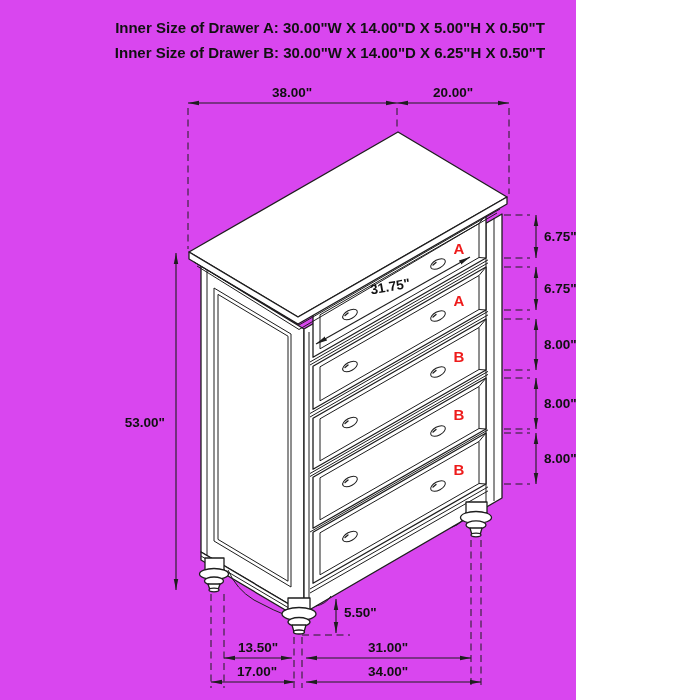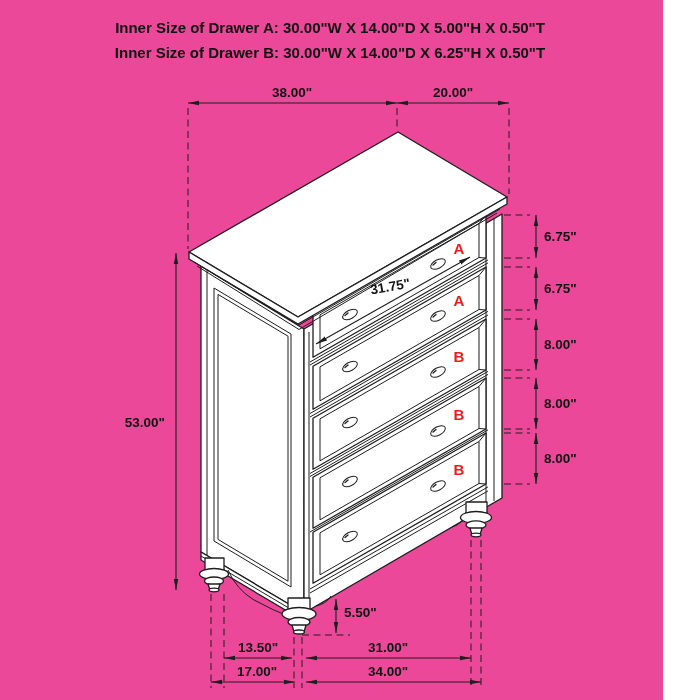--- a/index.html
+++ b/index.html
@@ -1,16 +1,16 @@
 <!DOCTYPE html>
 <html><head>
 <meta charset="utf-8">
 <style>
   html,body{margin:0;padding:0;background:#fff;}
-  #stage{position:relative;width:663px;height:700px;background:#ec4899;overflow:hidden;
+  #stage{position:relative;width:576px;height:700px;background:#d946ef;overflow:hidden;
          font-family:"Liberation Sans",sans-serif;}
   svg{position:absolute;left:0;top:0;}
   .ln{stroke:#1e1e1e;stroke-width:1.3;fill:none;stroke-linejoin:round;stroke-linecap:round;}
   .lnf{stroke:#1e1e1e;stroke-width:1.3;fill:#ffffff;stroke-linejoin:round;}
   .thin{stroke:#1e1e1e;stroke-width:1;fill:none;}
   .dim{stroke:#1e1e1e;stroke-width:1.1;fill:none;}
   .dash{stroke:#1e1e1e;stroke-width:1;fill:none;stroke-dasharray:7 4.5;}
   .dimtxt{font-family:"Liberation Sans",sans-serif;font-size:13.5px;font-weight:bold;fill:#111;}
   .hdrtxt{font-family:"Liberation Sans",sans-serif;font-size:15px;font-weight:bold;fill:#111;}
   .redtxt{font-family:"Liberation Sans",sans-serif;font-size:15px;font-weight:bold;}

